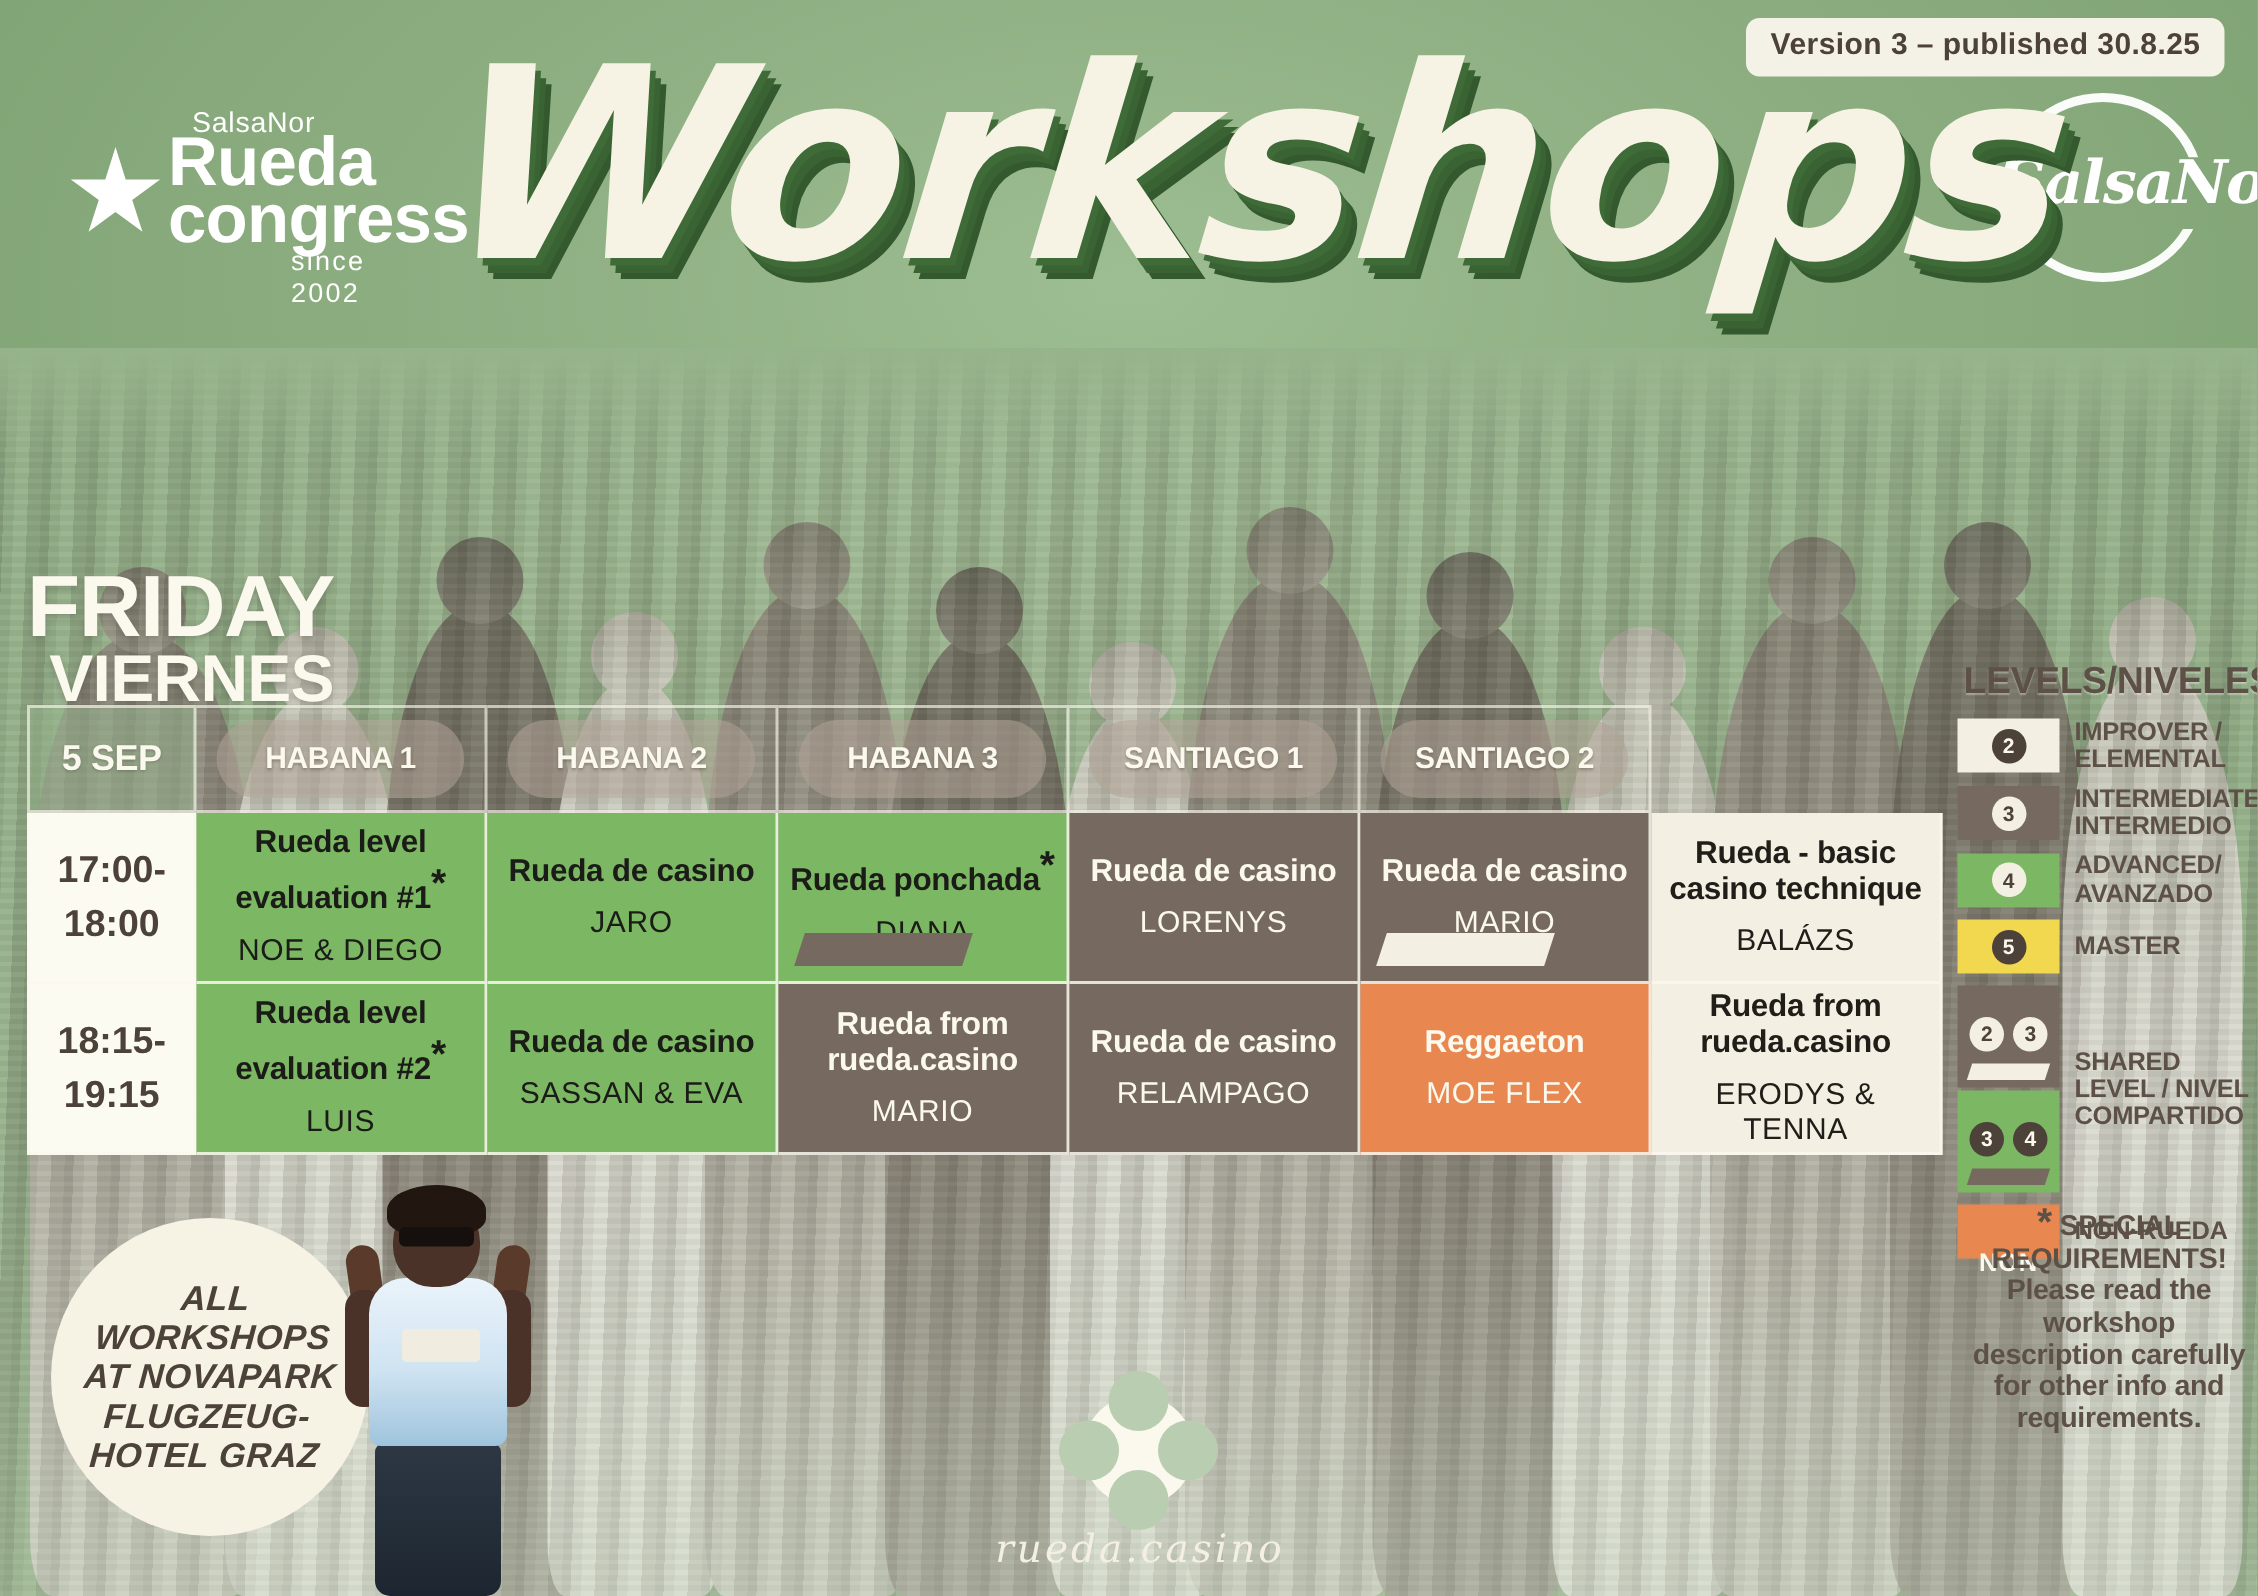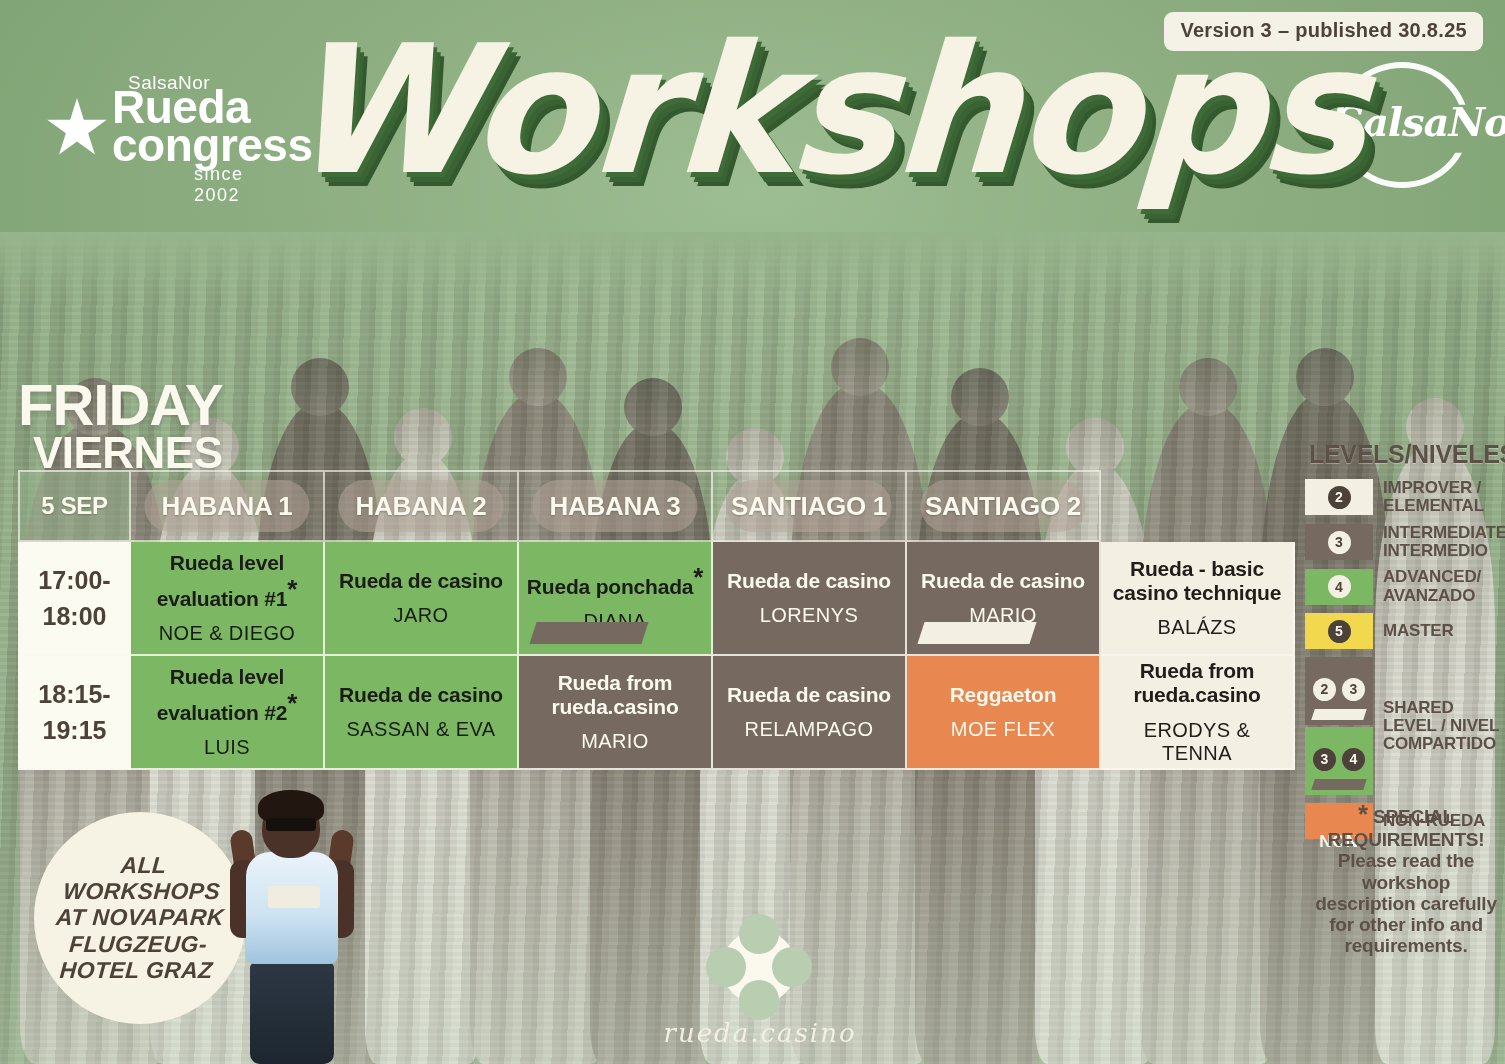--- a/index.html
+++ b/index.html
@@ -164,21 +164,21 @@
   .table {
     position: absolute;
     left: 18px; top: 470px;
     width: 1281px;
   }
   .trow { display: flex; }
   .thead .cell {
     height: 72px;
     display:flex; align-items:center; justify-content:center;
     color:#fbf8ee;
-    font-size: 26px;
+    font-size: 20px;
     font-weight: bold;
     letter-spacing: -.3px;
     border-right: 2px solid rgba(250,247,238,.65);
     border-bottom: 2px solid rgba(250,247,238,.65);
     position: relative;
     text-shadow: 0 1px 2px rgba(60,55,50,.35);
   }
   .thead .cell .pill {
     position:absolute;
     left:50%; top:50%; transform:translate(-50%,-50%);

